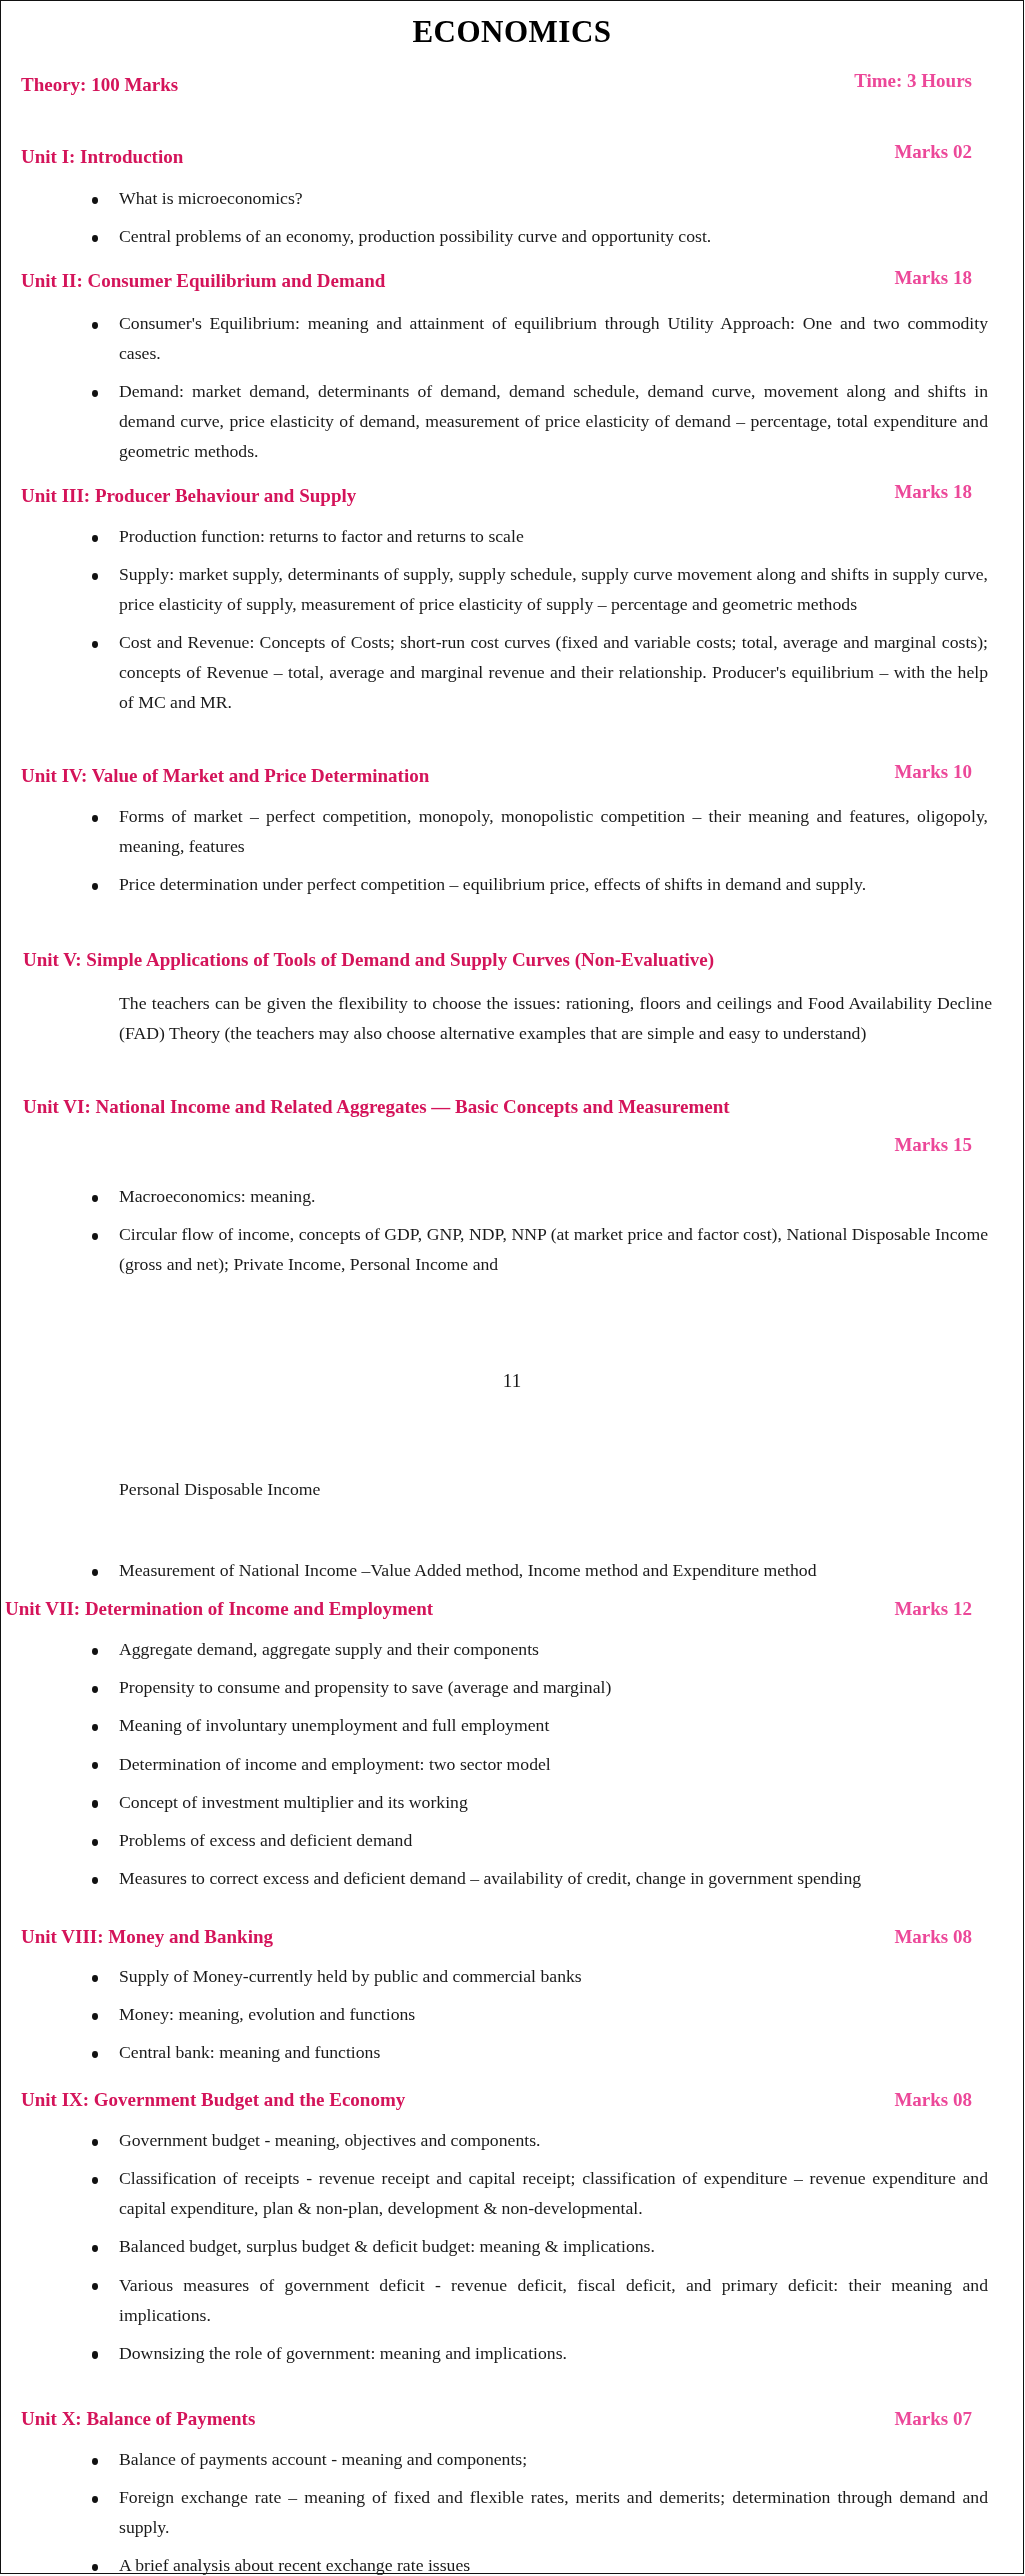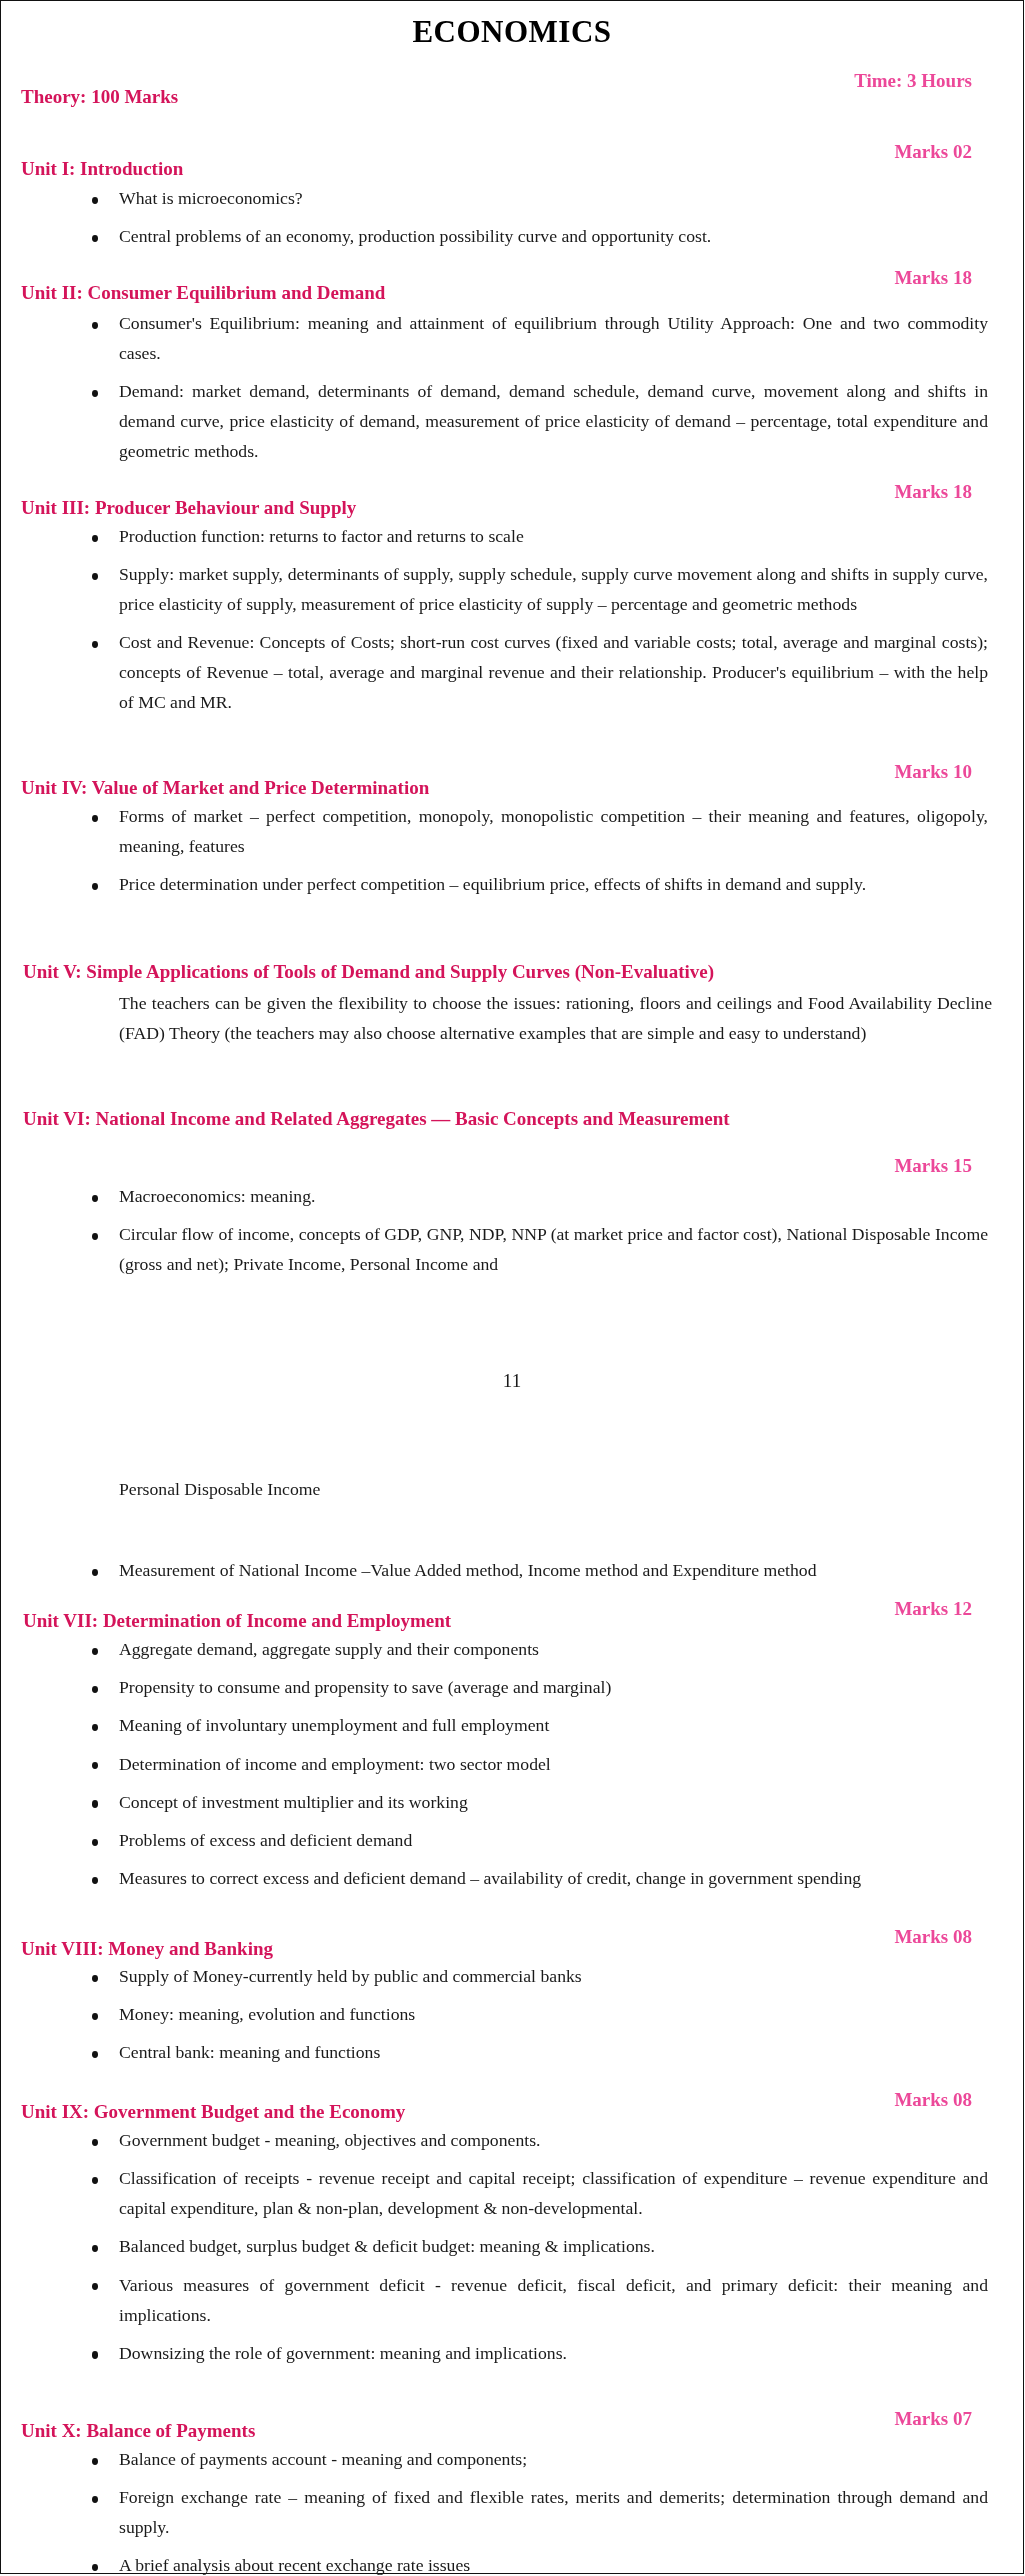--- a/index.html
+++ b/index.html
@@ -8,21 +8,21 @@
     position: absolute; left: 0; top: 0; width: 1024px; height: 2574px;
     border: 0.9px solid #111; border-top-width: 1.8px; border-bottom-width: 1.8px;
     box-sizing: border-box;
     font-family: "Liberation Serif", serif; color: #1a1a1a;
   }
   .title {
     position: absolute; left: 0; right: 0; top: 12.7px; text-align: center;
     font-size: 31px; font-weight: bold; color: #000000; letter-spacing: 0.5px;
   }
   .abs { position: absolute; }
-  .hdr { font-size: 19px; font-weight: bold; color: #d4145a; white-space: nowrap; margin-top: 12px; }
+  .hdr { font-size: 19px; font-weight: bold; color: #d4145a; white-space: nowrap; }
   .marks { font-size: 19px; font-weight: bold; color: #ec4899; white-space: nowrap; text-align: right; }
   .body { font-size: 17.7px; line-height: 30px; color: #1a1a1a; }
   .bullets { position: absolute; left: 87px; width: 900px; margin: 0; padding: 0; list-style: none; }
   .bullets li { position: relative; padding-left: 31px; margin: 0 0 8.2px 0; font-size: 17.7px; line-height: 30px; text-align: justify; }
   .bullets li .dot { position: absolute; left: 3.6px; top: 13.6px; width: 6.4px; height: 7.3px; border-radius: 50%; background: #111; }
   .pageno { position: absolute; left: 0; right: 0; text-align: center; font-size: 19px; }
 </style>
 </head>
 <body>
 
@@ -59,34 +59,34 @@
   <div class="abs marks" style="right:51px; top:760px;">Marks 10</div>
   <ul class="bullets" style="top:800px;">
     <li><span class="dot"></span><span>Forms of market – perfect competition, monopoly, monopolistic competition – their meaning and features, oligopoly, meaning, features</span></li>
     <li><span class="dot"></span><span>Price determination under perfect competition – equilibrium price, effects of shifts in demand and supply.</span></li>
   </ul>
 
   <div class="abs hdr" style="left:22px; top:948px;">Unit V: Simple Applications of Tools of Demand and Supply Curves (Non-Evaluative)</div>
   <div class="abs body" style="left:118px; width:873px; top:987px; text-align:justify;">The teachers can be given the flexibility to choose the issues: rationing, floors and ceilings and Food Availability Decline (FAD) Theory (the teachers may also choose alternative examples that are simple and easy to understand)</div>
 
   <div class="abs hdr" style="left:22px; top:1095px;">Unit VI: National Income and Related Aggregates — Basic Concepts and Measurement</div>
-  <div class="abs marks" style="right:51px; top:1133px;margin-top:21px;">Marks 15</div>
+  <div class="abs marks" style="right:51px; top:1133px;">Marks 15</div>
   <ul class="bullets" style="top:1180px;">
     <li><span class="dot"></span><span>Macroeconomics: meaning.</span></li>
     <li><span class="dot"></span><span>Circular flow of income, concepts of GDP, GNP, NDP, NNP (at market price and factor cost), National Disposable Income (gross and net); Private Income, Personal Income and</span></li>
   </ul>
 
   <div class="pageno" style="top:1369px;">11</div>
 
   <div class="abs body" style="left:118px; top:1473px;">Personal Disposable Income</div>
   <ul class="bullets" style="top:1509px;margin-top:45px;">
     <li><span class="dot"></span><span>Measurement of National Income –Value Added method, Income method and Expenditure method</span></li>
   </ul>
 
-  <div class="abs hdr" style="left:22px; top:1597px;">Unit VII: Determination of Income and Employment</div>
+  <div class="abs hdr" style="left:4px; top:1597px;">Unit VII: Determination of Income and Employment</div>
   <div class="abs marks" style="right:51px; top:1597px;">Marks 12</div>
   <ul class="bullets" style="top:1633px;">
     <li><span class="dot"></span><span>Aggregate demand, aggregate supply and their components</span></li>
     <li><span class="dot"></span><span>Propensity to consume and propensity to save (average and marginal)</span></li>
     <li><span class="dot"></span><span>Meaning of involuntary unemployment and full employment</span></li>
     <li><span class="dot"></span><span>Determination of income and employment: two sector model</span></li>
     <li><span class="dot"></span><span>Concept of investment multiplier and its working</span></li>
     <li><span class="dot"></span><span>Problems of excess and deficient demand</span></li>
     <li><span class="dot"></span><span>Measures to correct excess and deficient demand – availability of credit, change in government spending</span></li>
   </ul>

